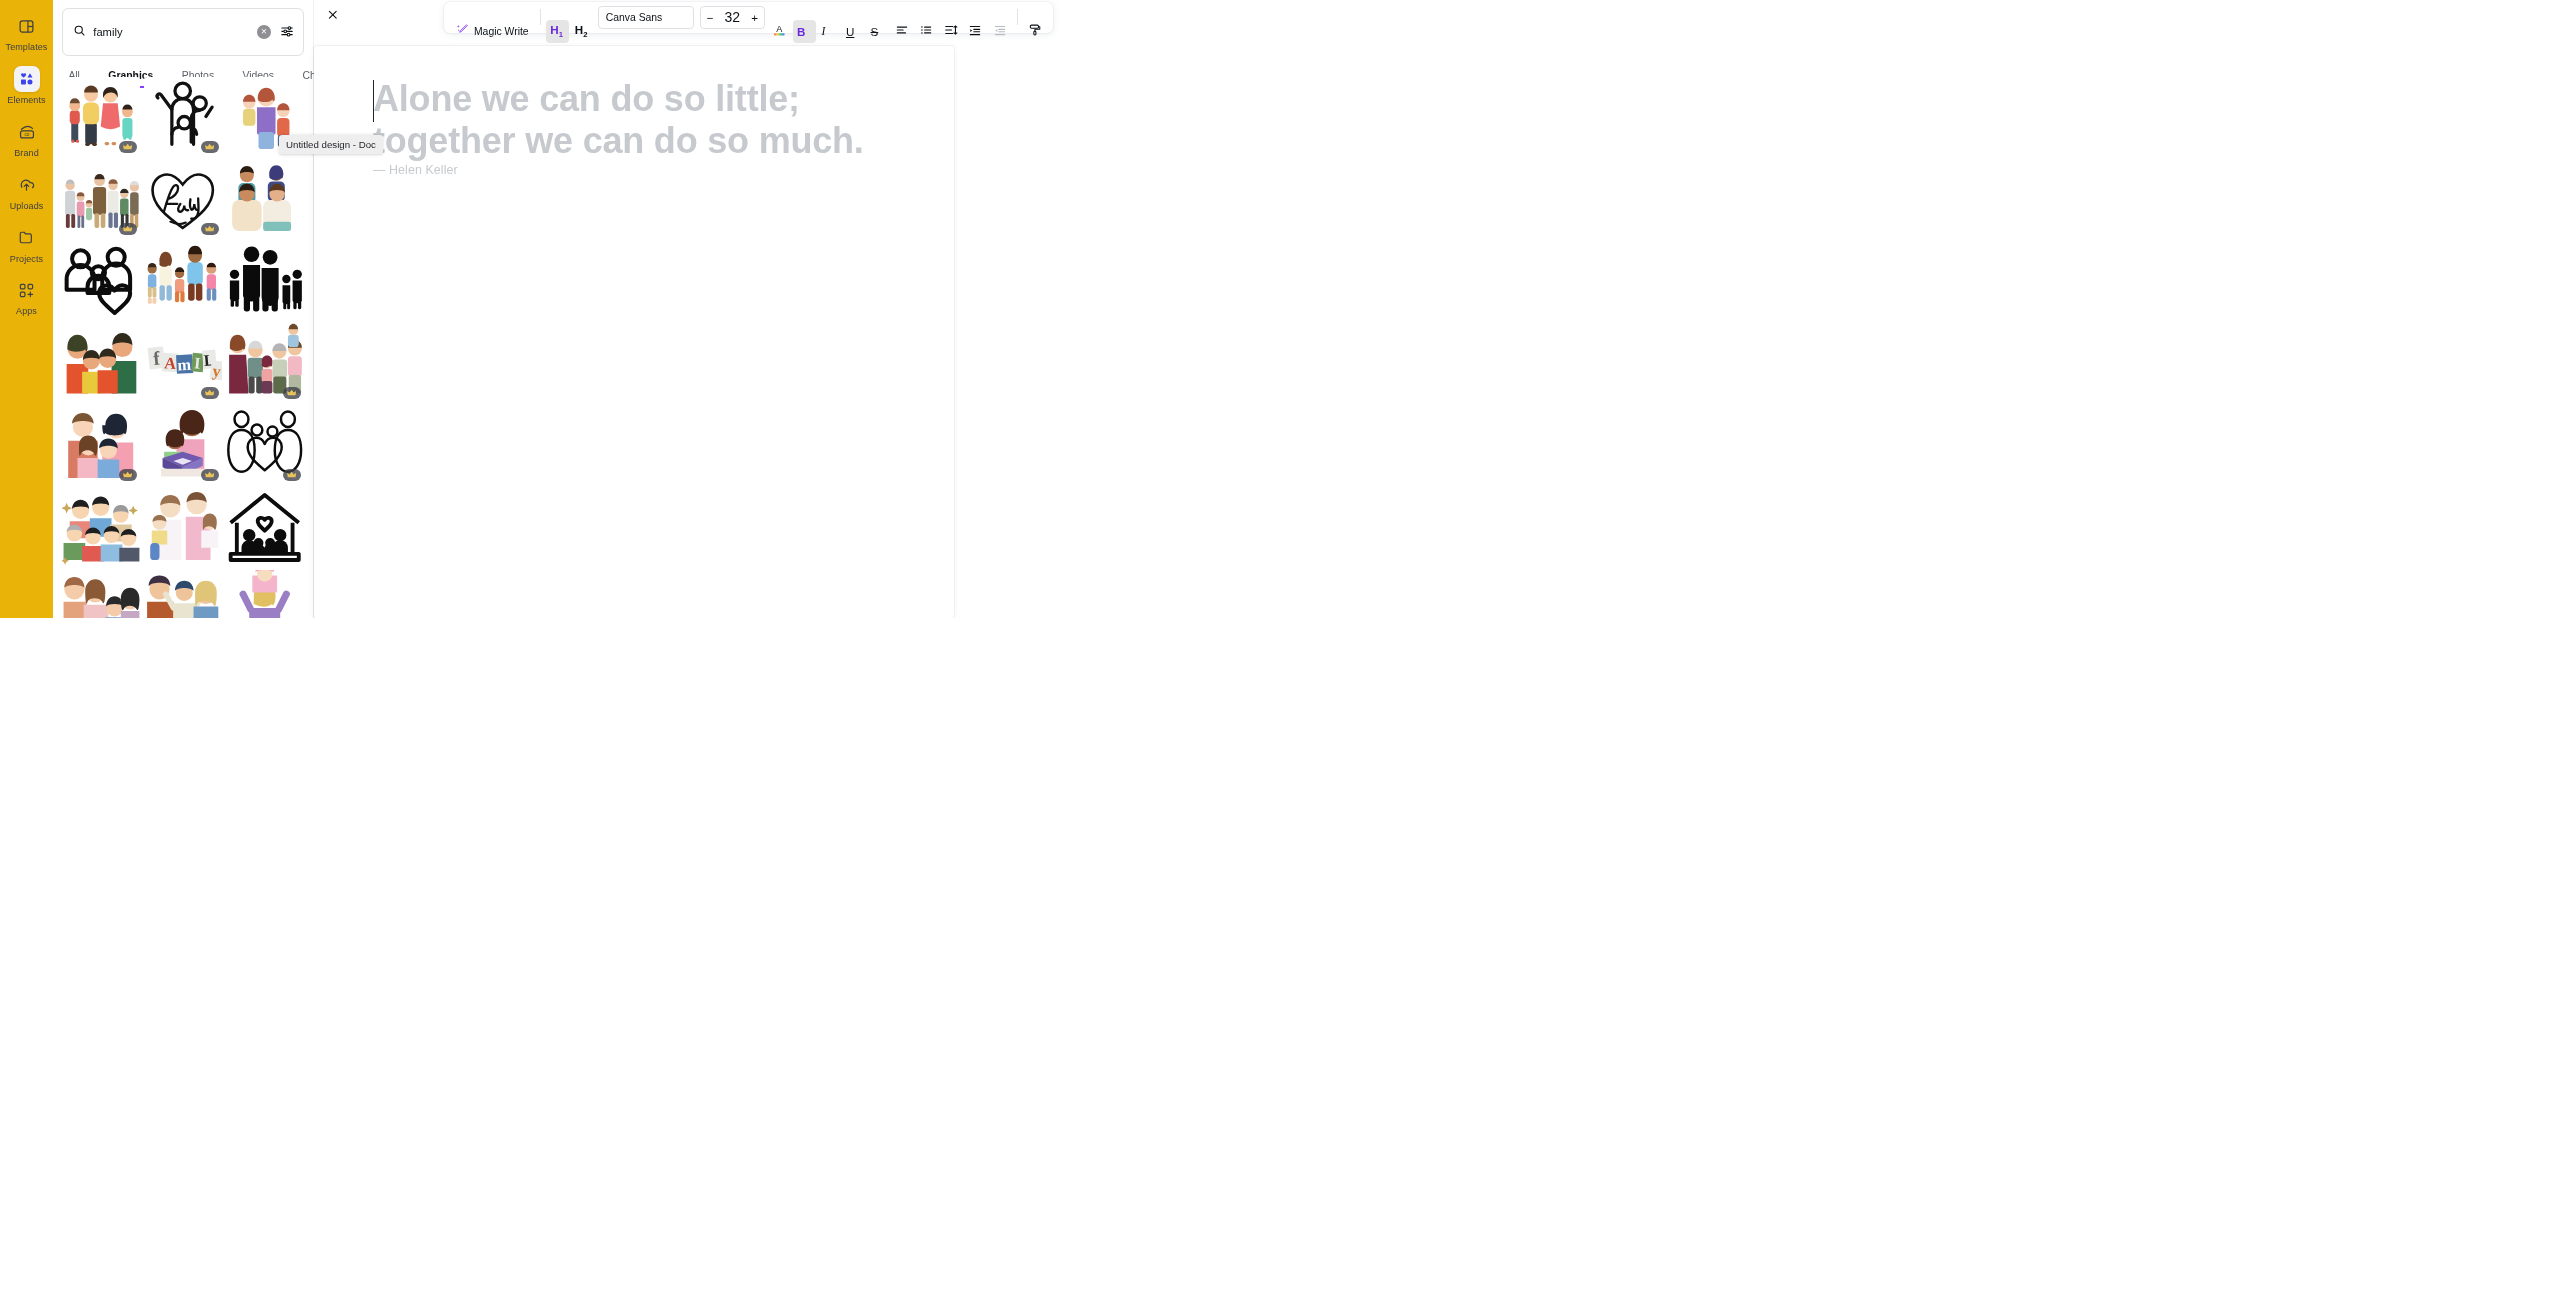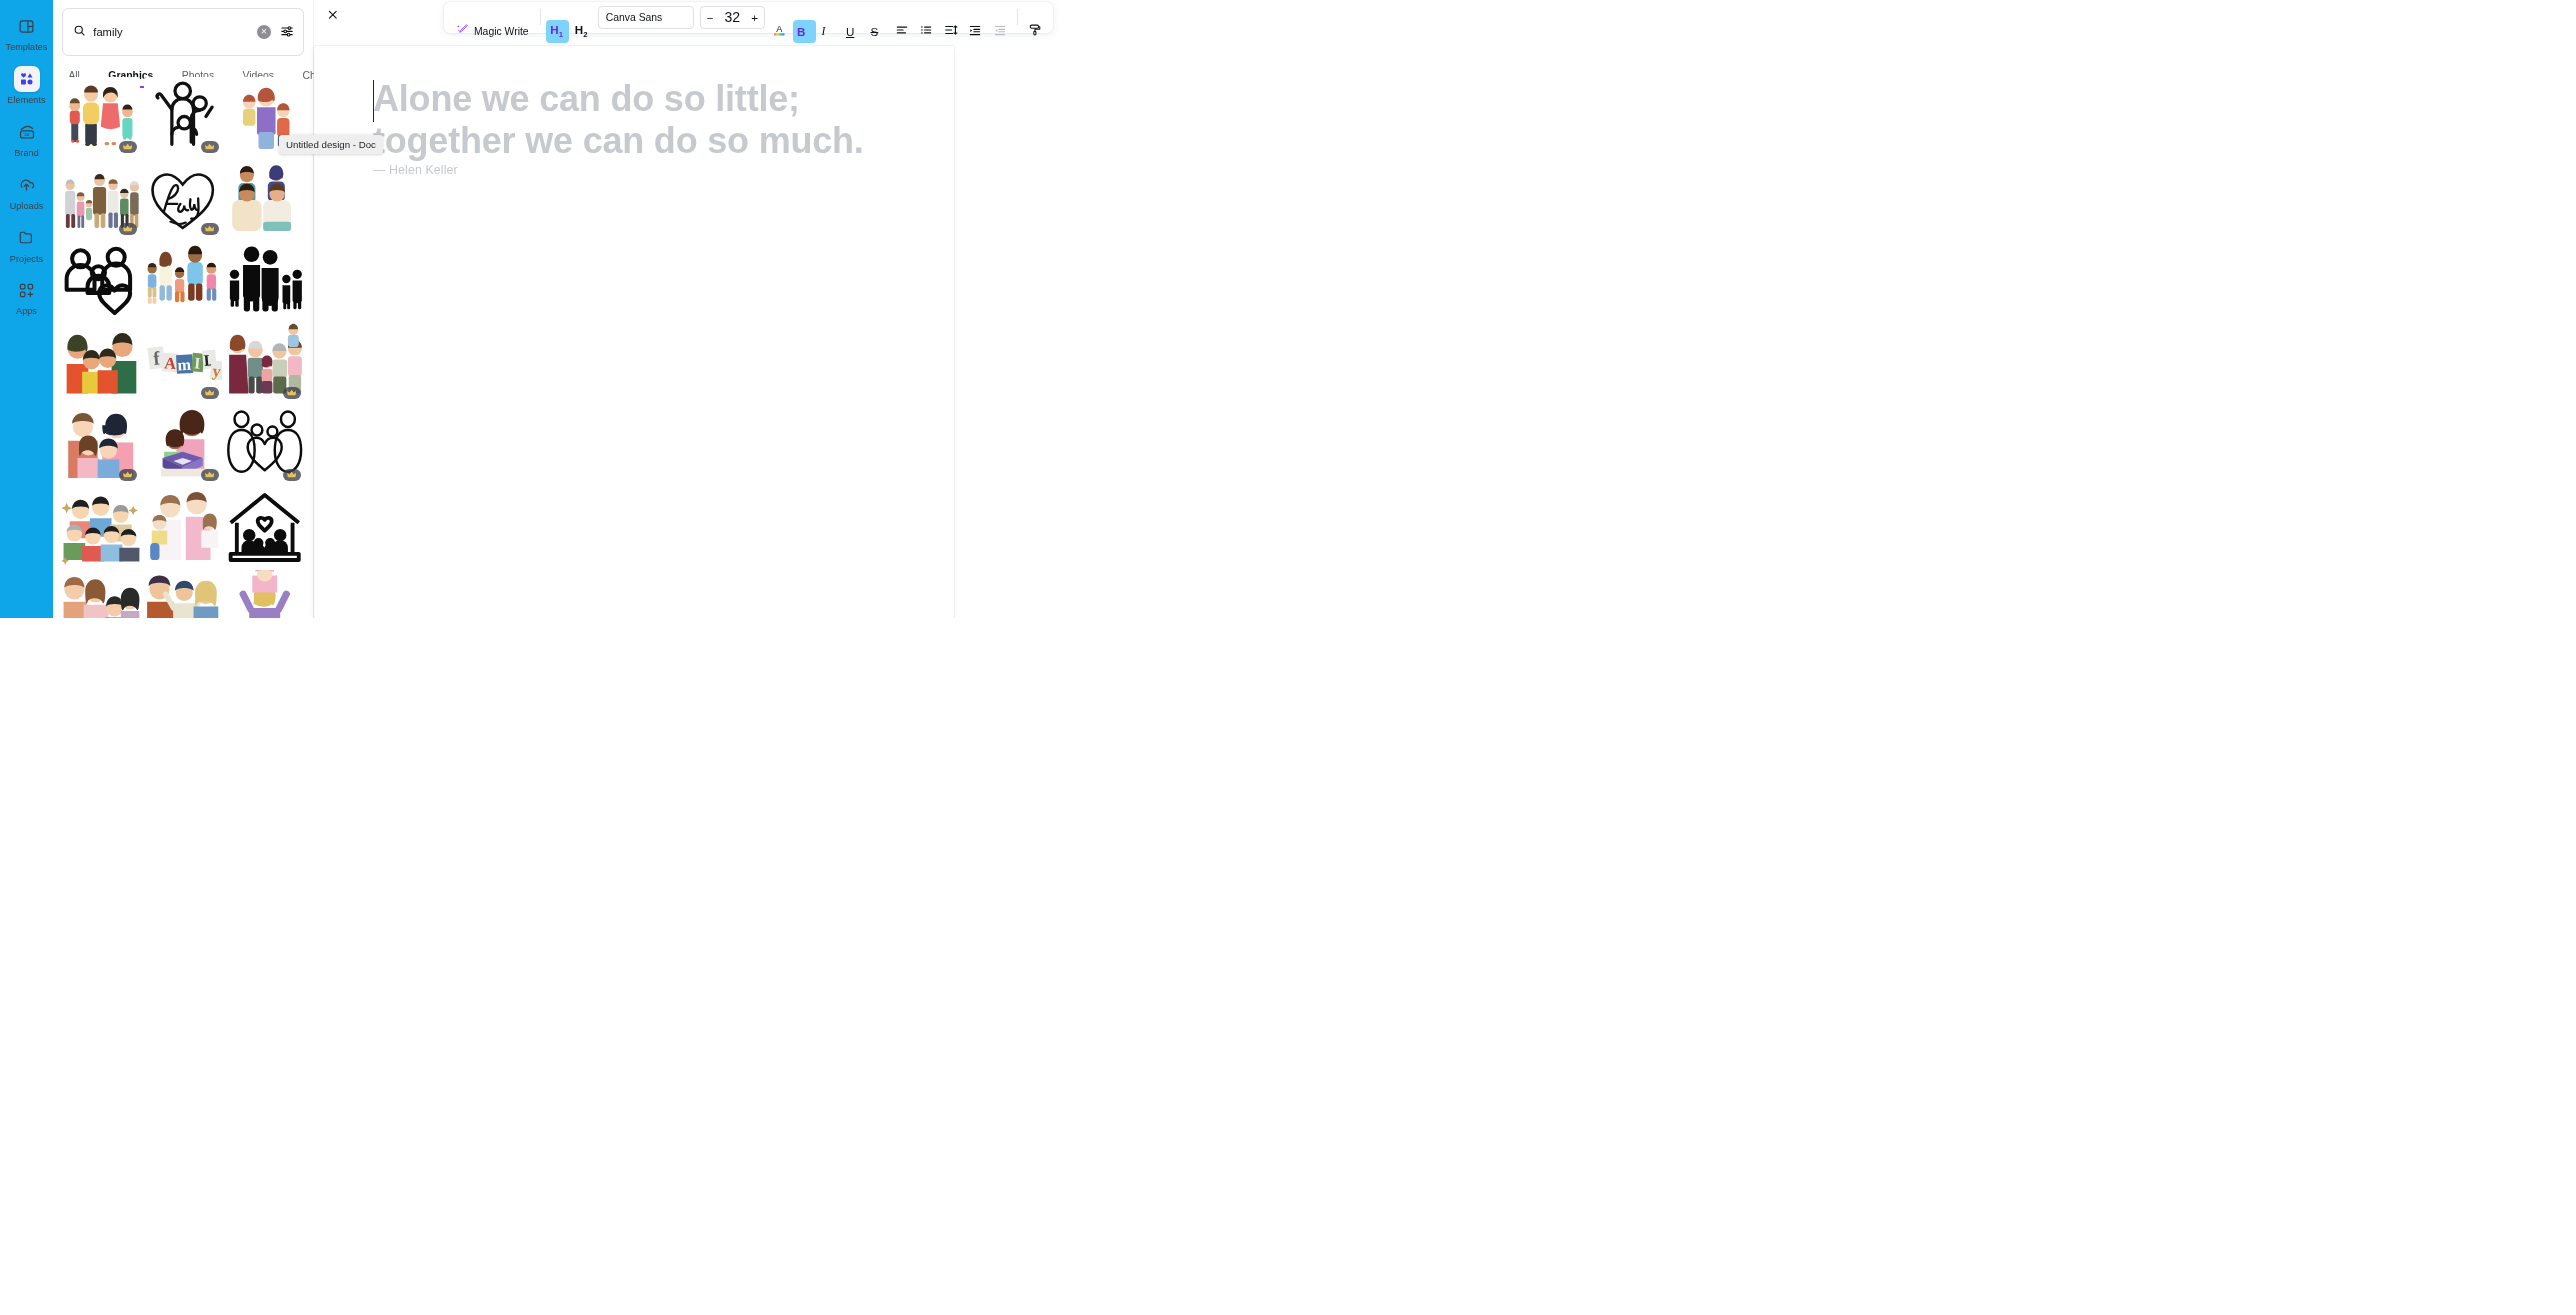--- a/index.html
+++ b/index.html
@@ -6,21 +6,21 @@
   html, body {
     width: 1212px; height: 618px;
     background: #ffffff;
     font-family: "Liberation Sans", sans-serif;
     overflow: hidden;
   }
   .app { position: relative; width: 1212px; height: 618px; display: flex; }
 
   
   .rail {
-    width: 53px; height: 618px; background: #0ea5e9;
+    width: 53px; height: 618px; background: #eab308;
     display: flex; flex-direction: column; align-items: center;
     padding-top: 6.2px; flex: 0 0 53px;
   }
   .rail-item {
     width: 49px; padding: 7px 0 4.6px; margin-bottom: 1.5px;
     display: flex; flex-direction: column; align-items: center;
     cursor: pointer; border-radius: 6.2px;
   }
   .rail-ico {
     width: 26px; height: 26px; display: flex; align-items: center; justify-content: center;
@@ -109,21 +109,21 @@
     background: #fff; border-radius: 6.2px;
     box-shadow: 0 0 0 0.8px rgba(57,76,96,.06), 0 1.5px 7.7px rgba(57,76,96,.10);
     display: flex; align-items: center; padding: 0 6.2px; gap: 1.5px; z-index: 25;
   }
   .tb-btn {
     height: 23px; min-width: 23px; border-radius: 3.9px;
     display: flex; align-items: center; justify-content: space-between;
     cursor: pointer; padding: 0 3.9px; color: #0d1216; margin-top: 28px;
   }
   .tb-btn.pill { gap: 4.6px; padding: 0 6.2px; }
-  .tb-btn.on { background: #7dd3fc; }
+  .tb-btn.on { background: #e5e5e5; }
   .tb-label { font-size: 10.4px; color: #0d1216; white-space: nowrap; }
   .tb-sep { width: 0.8px; height: 15.5px; background: #e3e3e6; margin: 0 3.9px; }
   .font-field {
     width: 96px; height: 23px; border: 0.8px solid #e0e0e4; border-radius: 3.9px;
     display: flex; align-items: center; padding: 0 7px; font-size: 10.4px;
     color: #0d1216; cursor: pointer; margin: 0 2.3px;
   }
   .size-field {
     height: 23px; border: 0.8px solid #e0e0e4; border-radius: 3.9px;
     display: flex; align-items: center; margin: 0 2.3px;

